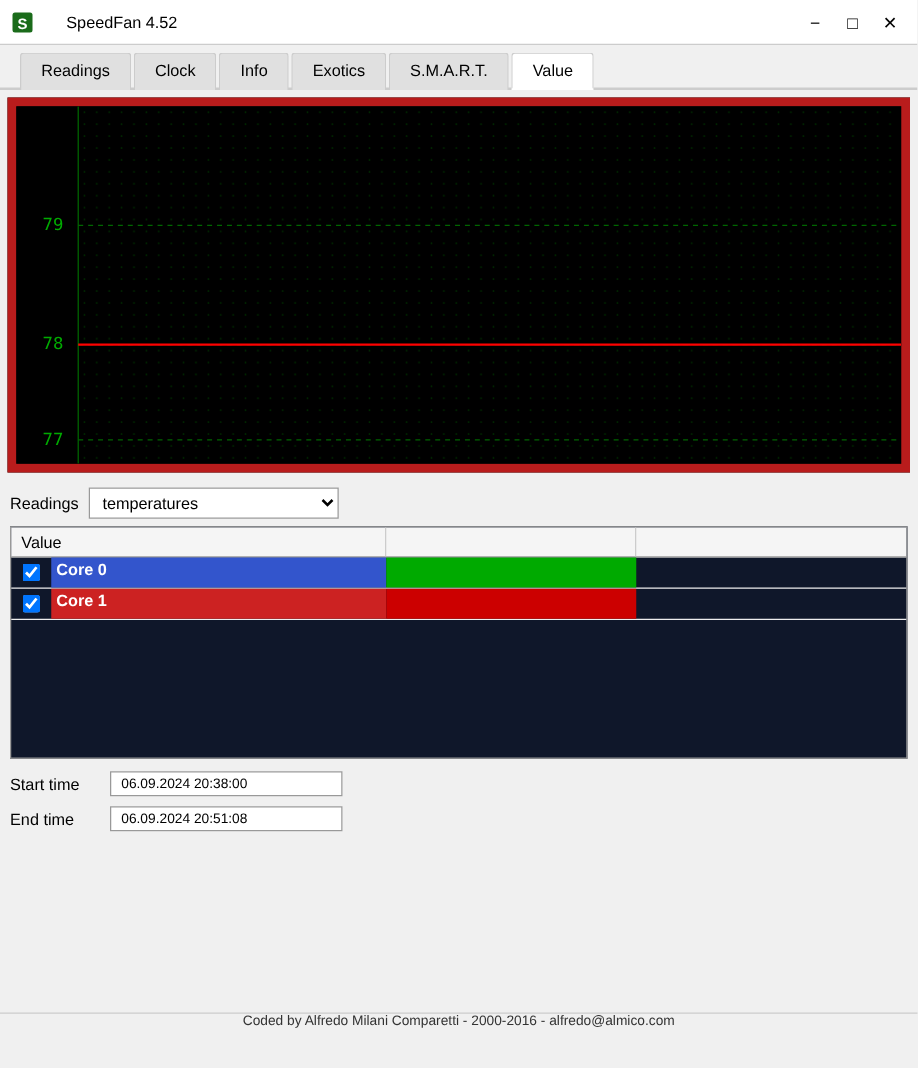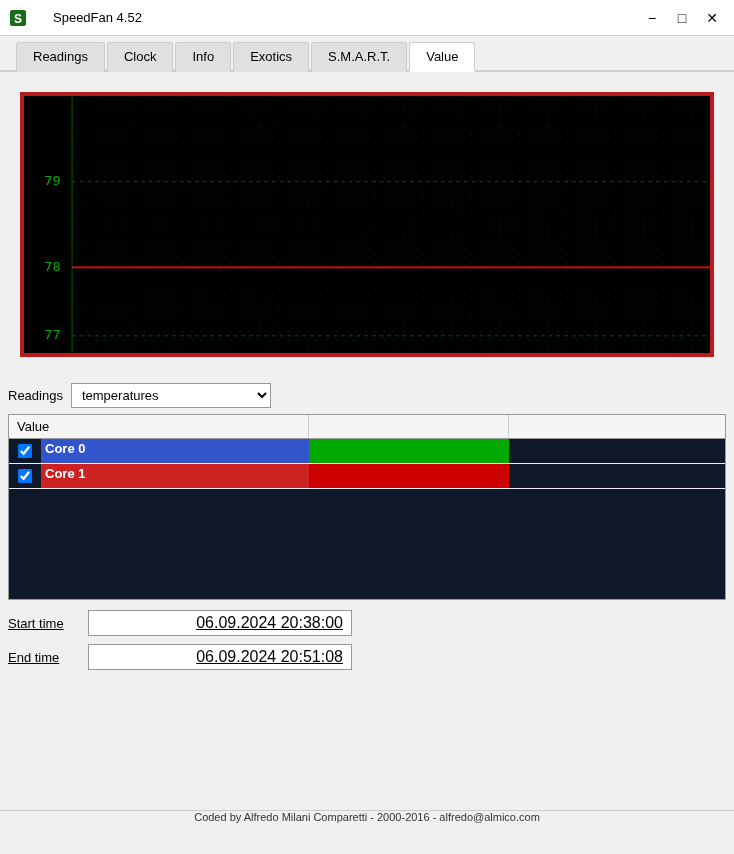--- a/index.html
+++ b/index.html
@@ -75,24 +75,24 @@
     .tab.active {
       background: #fff;
       border-bottom: 2px solid #fff;
       font-weight: normal;
       z-index: 1;
     }
 
     
     .chart-container {
       background: #000;
-      margin: 20px;
+      margin: 6px;
       position: relative;
-      height: 265px;
-      border: 4px solid #b91c1c;
+      height: 300px;
+      border: 7px solid #b91c1c;
       overflow: hidden;
     }
 
     
     .controls-area {
       padding: 6px 8px;
       display: flex;
       align-items: center;
       gap: 8px;
     }
@@ -160,33 +160,31 @@
     .info-section {
       padding: 10px 8px;
       display: flex;
       flex-direction: column;
       gap: 8px;
     }
     .info-row {
       display: flex;
       align-items: center;
       gap: 10px;
-      text-decoration: underline;
     }
     .info-label {
       font-size: 13px;
       width: 70px;
     }
     .info-value {
       background: white;
       border: 1px solid #999;
       padding: 3px 8px;
-      font-size: 16px;
-      width: 264px;
-      text-align: right;
+      font-size: 11px;
+      width: 186px;
     }
 
     
     .status-bar {
       position: absolute;
       bottom: 0;
       left: 0;
       right: 0;
       height: 44px;
       border-top: 1px solid #ccc;

